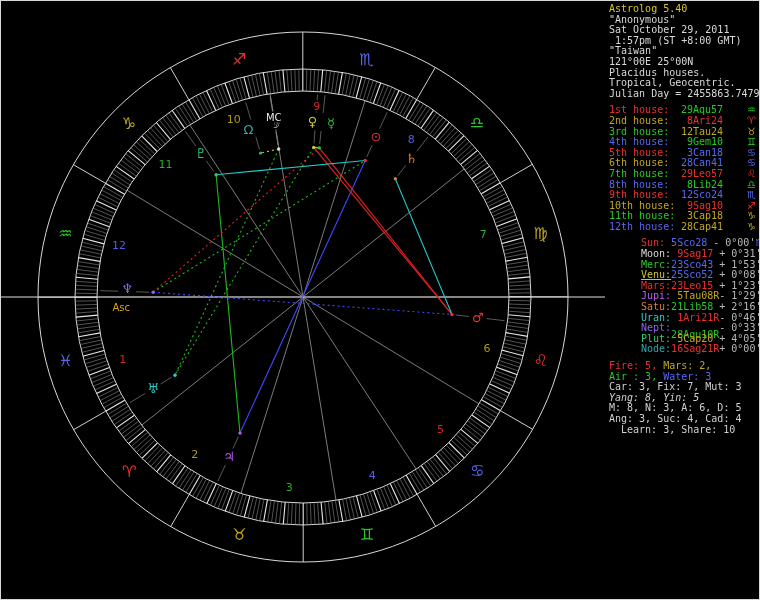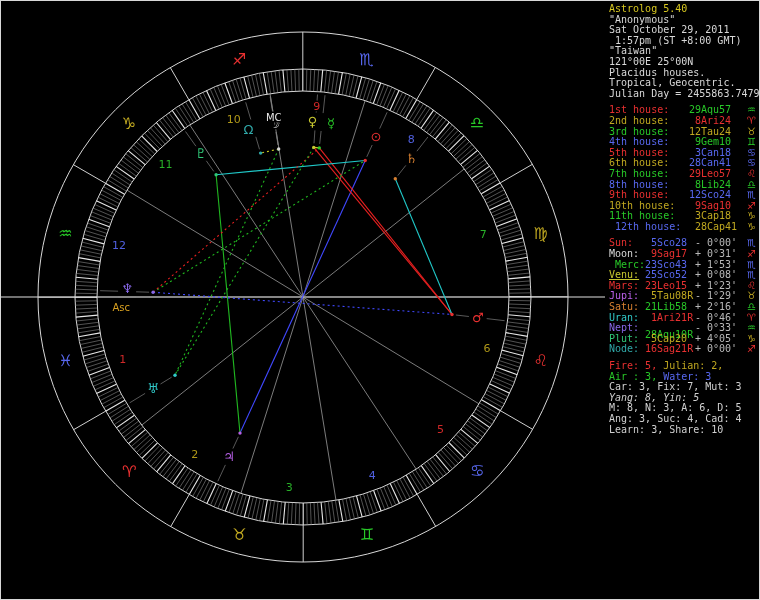--- a/index.html
+++ b/index.html
@@ -12,22 +12,22 @@
   .panel{
     position:absolute;left:604px;top:0;width:154px;height:598px;
     padding:3px 0 0 4px;box-sizing:border-box;color:#d8d8d8;
     font-size:10px;letter-spacing:0;
   }
   .pline{height:10.6px;line-height:10.6px;white-space:pre;}
   .gap{height:6px;}
   .prow{display:flex;height:10.6px;line-height:10.6px;align-items:center;}
   .prow span{white-space:pre;}
   .hl{display:inline-block;width:66px;}
-  .hv{display:inline-block;margin-left:14px;}
-  .plbl{display:inline-block;width:36px;}
+  .hv{display:inline-block;margin-left:6px;}
+  .plbl{display:inline-block;width:36px;margin-left:32px;}
   .ppos{display:inline-block;width:50px;}
   .pvel{display:inline-block;color:#b8b8b8;}
   .pgl{margin-left:auto;margin-right:3px;font-family:"DejaVu Sans",sans-serif;font-size:10px;}
   svg text{font-family:"DejaVu Sans",sans-serif;}
 </style>
 </head>
 <body>
 
 <div class="app">
   <div class="chart" id="chart"><svg width="604" height="598" viewBox="0 0 604 598">
@@ -592,21 +592,21 @@
           <span class="hl" style="color: rgb(192, 168, 32);">10th house:</span>
           <span class="hv" style="color: rgb(232, 48, 48);"> 9Sag10</span>
           <span class="pgl" style="color: rgb(232, 48, 48);">♐</span>
         </div>
         <div class="prow">
           <span class="hl" style="color: rgb(40, 200, 40);">11th house:</span>
           <span class="hv" style="color: rgb(192, 168, 32);"> 3Cap18</span>
           <span class="pgl" style="color: rgb(192, 168, 32);">♑</span>
         </div>
         <div class="prow">
-          <span class="hl" style="color: rgb(88, 104, 240); margin-left: 6px;">12th house:</span>
+          <span class="hl" style="color: rgb(88, 104, 240);">12th house:</span>
           <span class="hv" style="color: rgb(192, 168, 32);">28Cap41</span>
           <span class="pgl" style="color: rgb(192, 168, 32);">♑</span>
         </div>
       </div>
     <div class="gap"></div>
     <div id="planets">
         <div class="prow">
           <span class="plbl" style="color: rgb(232, 48, 48);">Sun:</span>
           <span class="ppos" style="color: rgb(88, 104, 240);"> 5Sco28 </span>
           <span class="pvel">- 0°00'</span>
@@ -668,22 +668,22 @@
         </div>
         <div class="prow">
           <span class="plbl" style="color: rgb(48, 168, 168);">Node:</span>
           <span class="ppos" style="color: rgb(232, 48, 48);">16Sag21R</span>
           <span class="pvel">+ 0°00'</span>
           <span class="pgl" style="color: rgb(232, 48, 48);">♐</span>
         </div>
       </div>
     <div class="gap"></div>
     <div id="stats">
-        <div class="pline"><span style="color: rgb(232, 48, 48);">Fire: 5, </span><span style="color: rgb(192, 168, 32);">Julian: 2,</span></div>
+        <div class="pline"><span style="color: rgb(232, 48, 48);">Fire: 5, </span><span style="color: rgb(192, 168, 32);">Mars: 2,</span></div>
         <div class="pline"><span style="color: rgb(40, 200, 40);">Air : 3, </span><span style="color: rgb(88, 104, 240);">Water: 3</span></div>
         <div class="pline"><span style="color: rgb(208, 208, 208);">Car: 3, Fix: 7, Mut: 3</span></div>
         <div class="pline"><span style="color: rgb(208, 208, 208); font-style: italic;">Yang: 8, Yin: 5</span></div>
         <div class="pline"><span style="color: rgb(208, 208, 208);">M: 8, N: 3, A: 6, D: 5</span></div>
         <div class="pline"><span style="color: rgb(208, 208, 208);">Ang: 3, Suc: 4, Cad: 4</span></div>
-        <div class="pline"><span style="color: rgb(208, 208, 208);">Learn: 3, Share: 10</span></div>
+        <div class="pline"><span style="color: rgb(208, 208, 208); margin-left: 12px;">Learn: 3, Share: 10</span></div>
       </div>
   </div>
 </div>
 
 </body></html>

